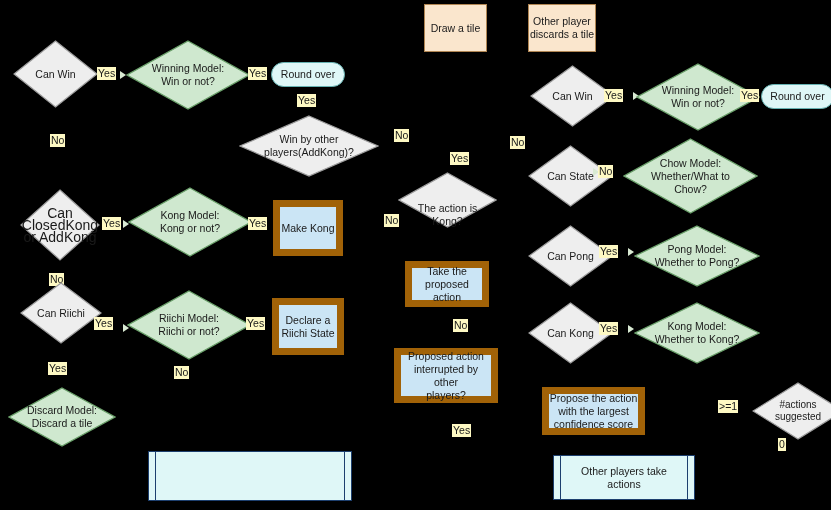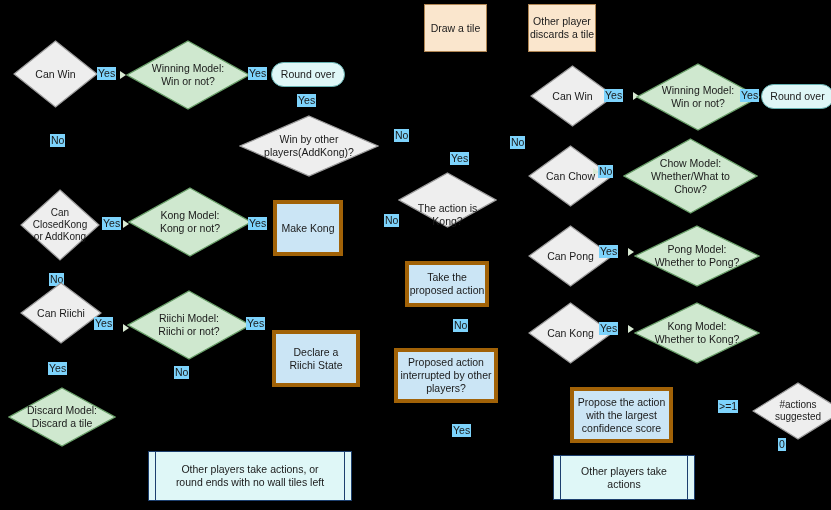--- a/index.html
+++ b/index.html
@@ -42,21 +42,21 @@
   }
   .diamond .dlabel {
     position: relative;
     z-index: 2;
     width: 118%;
     padding: 0 1px;
   }
 
   
   .rect {
-    border: 4px solid #a16207;
+    border: 7px solid #a16207;
     background: #cbe5f5;
   }
   .rect-start {
     border: 1px solid #b08552;
     background: #fae6cd;
   }
 
   
   .pill {
     background: #dff7f7;
@@ -76,21 +76,21 @@
     width: 1px;
     background: #1d3f6e;
   }
   .predef .bar.l { left: 6px; }
   .predef .bar.r { right: 6px; }
   .predef .plabel { position: relative; z-index: 2; width: 100%; padding: 0 10px; box-sizing: border-box;}
 
   
   .elabel {
     position: absolute;
-    background: #7dd3fc;
+    background: #fef9c3;
     color: #1a1a1a;
     font-size: 10.5px;
     line-height: 13px;
     padding: 0 1px;
     white-space: nowrap;
     box-sizing: border-box;
   }
 
   
   .arrow {
@@ -139,21 +139,21 @@
 players(AddKong)?</span>
   </div>
   <div class="elabel" style="left:394px; top:129px;">No</div>
 
   <div class="elabel" style="left:50px; top:134px;">No</div>
 
   <div class="node diamond" style="left:20px; top:189px; width:80px; height:72px;">
     <svg class="dshape" viewBox="0 0 80 72" preserveAspectRatio="none">
       <polygon points="40,1 79,36 40,71 1,36" fill="#eeeeee" stroke="#9d9d9d" stroke-width="1.2"></polygon>
     </svg>
-    <span class="dlabel" style="width:150%; font-size:10px; line-height:12px;">Can
+    <span class="dlabel" style="width:150%; font-size:14px; line-height:12px;">Can
 ClosedKong
 or AddKong</span>
   </div>
 
   <div class="arrow" style="left:123px; top:220px;"></div>
   <div class="elabel" style="left:102px; top:217px;">Yes</div>
 
   <div class="node diamond" style="left:128px; top:187px; width:124px; height:70px;">
     <svg class="dshape" viewBox="0 0 124 70" preserveAspectRatio="none">
       <polygon points="62,1 123,35 62,69 1,35" fill="#cfe8cf" stroke="#6aa06a" stroke-width="1.2"></polygon>
@@ -181,42 +181,40 @@
 
   <div class="node diamond" style="left:127px; top:290px; width:124px; height:70px;justify-content:flex-end;">
     <svg class="dshape" viewBox="0 0 124 70" preserveAspectRatio="none">
       <polygon points="62,1 123,35 62,69 1,35" fill="#cfe8cf" stroke="#6aa06a" stroke-width="1.2"></polygon>
     </svg>
     <span class="dlabel">Riichi Model:
 Riichi or not?</span>
   </div>
   <div class="elabel" style="left:246px; top:317px;">Yes</div>
 
-  <div class="node rect" style="left:272px; top:298px; width:88px; height:57px;margin-top:32px;">
+  <div class="node rect" style="left:272px; top:298px; width:72px; height:57px;">
     <span>Declare a
 Riichi State</span>
   </div>
 
   <div class="elabel" style="left:48px; top:362px;">Yes</div>
 
   <div class="elabel" style="left:174px; top:366px;">No</div>
 
   <div class="node diamond" style="left:8px; top:387px; width:108px; height:60px;align-items:center;">
     <svg class="dshape" viewBox="0 0 108 60" preserveAspectRatio="none">
       <polygon points="54,1 107,30 54,59 1,30" fill="#cfe8cf" stroke="#6aa06a" stroke-width="1.2"></polygon>
     </svg>
     <span class="dlabel" style="width:125%;">Discard Model:
 Discard a tile</span>
   </div>
 
   <div class="node predef" style="left:148px; top:451px; width:204px; height:50px;">
     <span class="bar l"></span>
     <span class="bar r"></span>
-    <span class="plabel">Other players take actions, or
-round ends with no wall tiles left</span>
   </div>
 
   <div class="node rect-start" style="left:416px; top:4px; width:63px; height:48px;margin-left:8px;">
     <span>Draw a tile</span>
   </div>
 
   <div class="elabel" style="left:394px; top:129px;">No</div>
 
   <div class="elabel" style="left:450px; top:152px;">Yes</div>
 
@@ -271,21 +269,21 @@
   <div class="node pill" style="left:761px; top:84px; width:73px; height:25px;">
     <span>Round over</span>
   </div>
 
   <div class="elabel" style="left:510px; top:136px;">No</div>
 
   <div class="node diamond" style="left:528px; top:145px; width:85px; height:62px;">
     <svg class="dshape" viewBox="0 0 85 62" preserveAspectRatio="none">
       <polygon points="42.5,1 84,31 42.5,61 1,31" fill="#eeeeee" stroke="#9d9d9d" stroke-width="1.2"></polygon>
     </svg>
-    <span class="dlabel">Can Chow</span>
+    <span class="dlabel">Can State</span>
   </div>
   <div class="arrow" style="left:593px; top:168px;"></div>
   <div class="elabel" style="left:598px; top:165px;">No</div>
 
   <div class="node diamond" style="left:623px; top:138px; width:135px; height:76px;">
     <svg class="dshape" viewBox="0 0 135 76" preserveAspectRatio="none">
       <polygon points="67.5,1 134,38 67.5,75 1,38" fill="#cfe8cf" stroke="#6aa06a" stroke-width="1.2"></polygon>
     </svg>
     <span class="dlabel">Chow Model:
 Whether/What to
@@ -319,21 +317,21 @@
   <div class="elabel" style="left:599px; top:322px;">Yes</div>
 
   <div class="node diamond" style="left:634px; top:302px; width:126px; height:62px;">
     <svg class="dshape" viewBox="0 0 126 62" preserveAspectRatio="none">
       <polygon points="63,1 125,31 63,61 1,31" fill="#cfe8cf" stroke="#6aa06a" stroke-width="1.2"></polygon>
     </svg>
     <span class="dlabel">Kong Model:
 Whether to Kong?</span>
   </div>
 
-  <div class="node rect" style="left:570px; top:387px; width:103px; height:56px;">
+  <div class="node rect" style="left:542px; top:387px; width:103px; height:48px;">
     <span>Propose the action
 with the largest
 confidence score</span>
   </div>
 
   <div class="elabel" style="left:718px; top:400px;">&gt;=1</div>
 
   <div class="node diamond" style="left:752px; top:382px; width:92px; height:58px;">
     <svg class="dshape" viewBox="0 0 92 58" preserveAspectRatio="none">
       <polygon points="46,1 91,29 46,57 1,29" fill="#eeeeee" stroke="#9d9d9d" stroke-width="1.2"></polygon>

